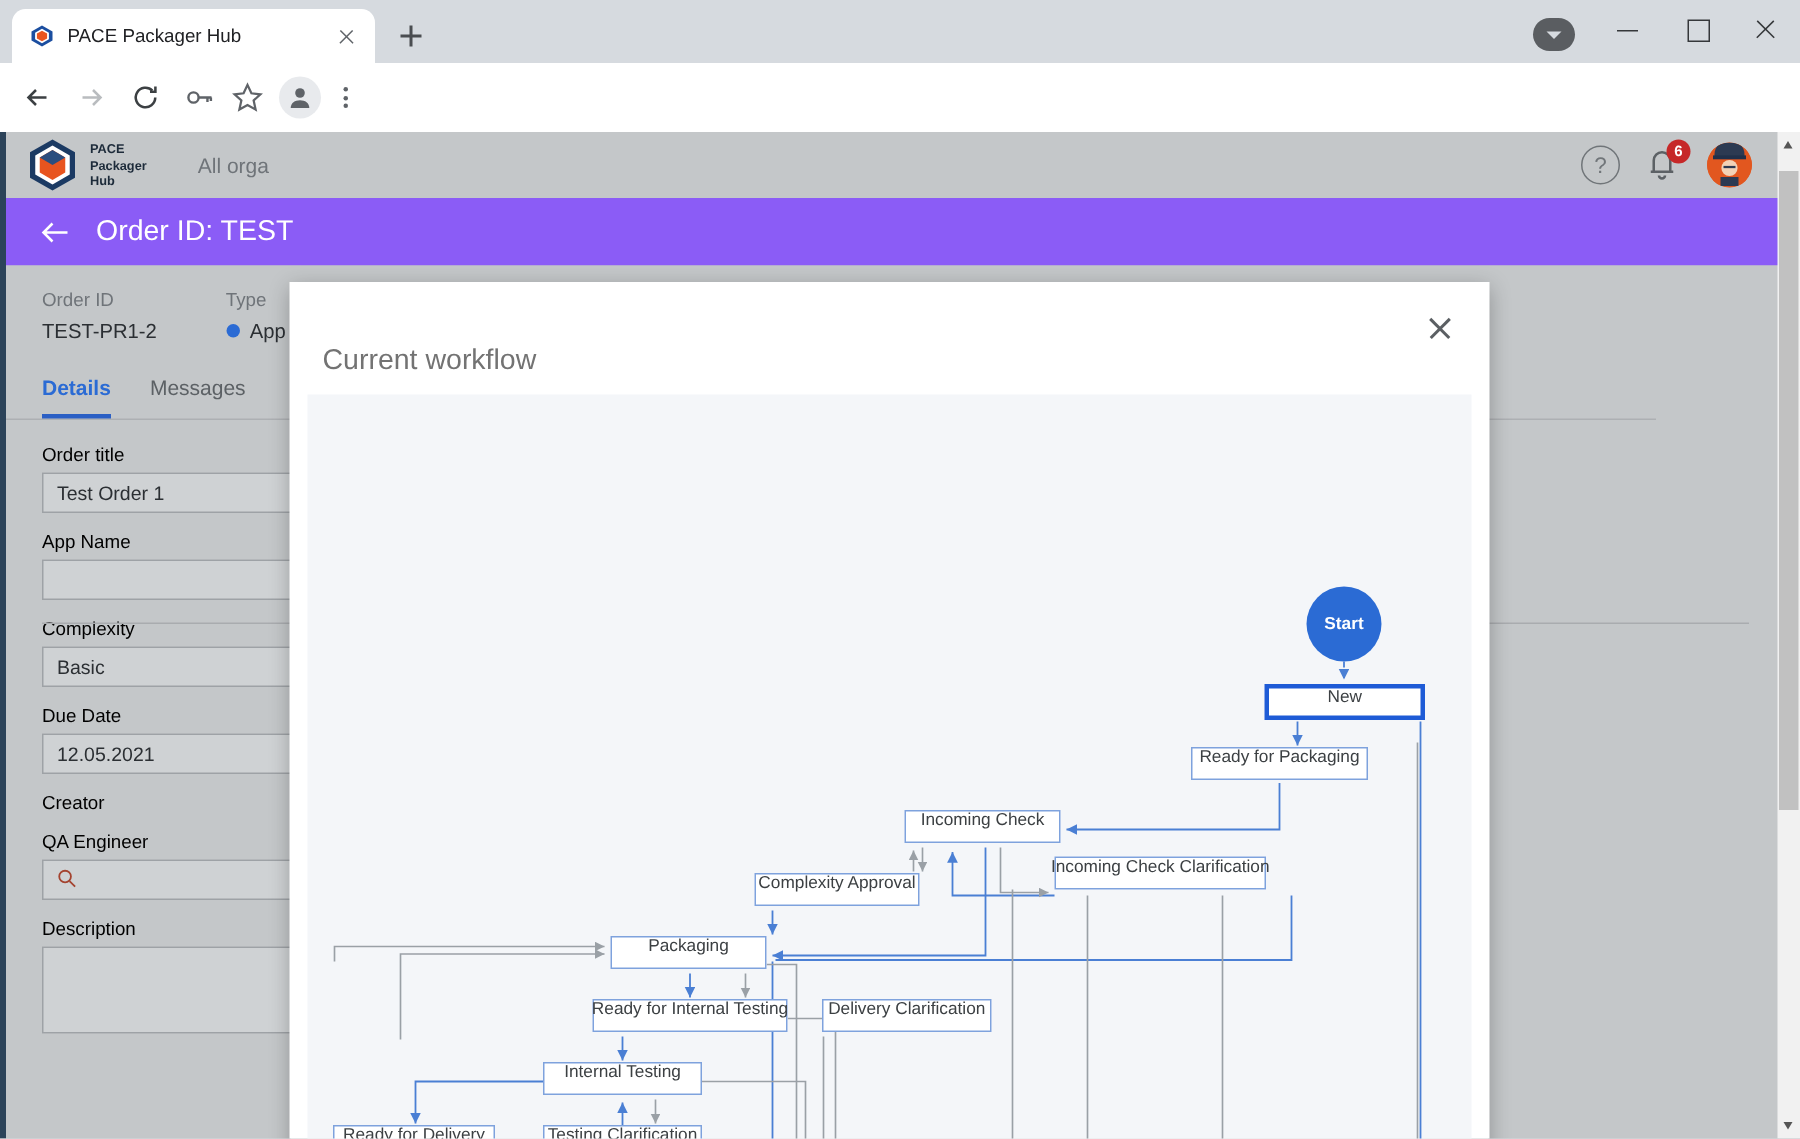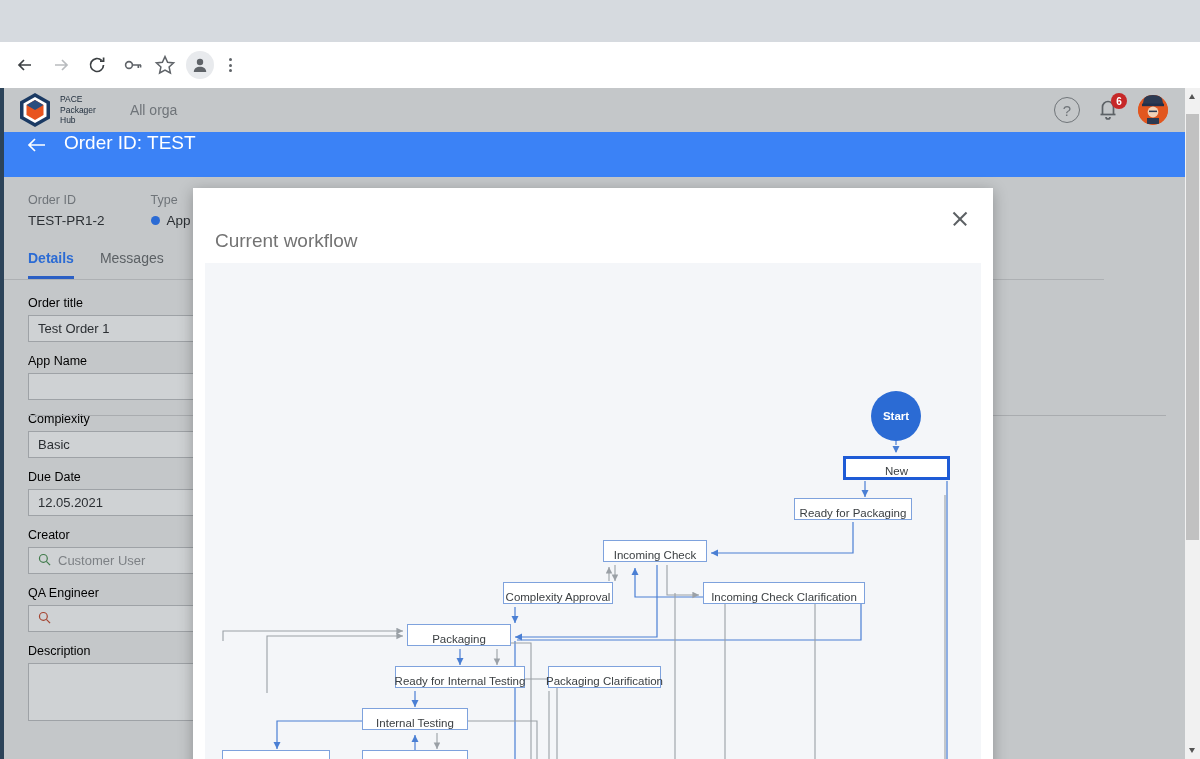--- a/index.html
+++ b/index.html
@@ -92,40 +92,40 @@
     background: #c4c7c9; overflow: hidden;
   }
   .pageleftedge { position:absolute; left:0; top:0; width:4px; height:671px; background:#2c4359; }
 
   .apphead {
     position:absolute; left:4px; top:0; width:1182px; height:44px;
     background:#c4c7c9; display:flex; align-items:center;
   }
   .logo { display:flex; align-items:center; gap:8px; margin-left:14px; }
   .logo-mark { width:34px; height:36px; position:relative; }
-  .logo-text { font-size:8.5px; font-weight:normal; line-height:1.25; color:#1d2b3a; }
+  .logo-text { font-size:8.5px; font-weight:bold; line-height:1.25; color:#1d2b3a; }
   .org-label { margin-left:34px; font-size:14px; color:#6f7479;text-align:center; }
   .head-right { margin-left:auto; display:flex; align-items:center; gap:16px; margin-right:18px; }
   .help-icon {
     width:26px; height:26px; border-radius:50%; border:1.6px solid #707579;
     color:#707579; font-size:15px; display:flex; align-items:center; justify-content:center; cursor:pointer;
   }
   .bell-wrap { position:relative; width:26px; height:26px; cursor:pointer; }
   .bell-badge {
     position:absolute; right:-5px; top:-4px; min-width:16px; height:16px; border-radius:8px;
     background:#c62828; color:#fff; font-size:10px; font-weight:bold;
     display:flex; align-items:center; justify-content:center; padding:0 3px;
   }
   .user-avatar {
     width:30px; height:30px; border-radius:50%; background:#e2571f; position:relative; overflow:hidden; cursor:pointer;
   }
 
   .orderbar {
     position:absolute; left:4px; top:44px; width:1182px; height:45px;
-    background:#3b82f6; display:flex; align-items:flex-start; color:#fff;
+    background:#8b5cf6; display:flex; align-items:center; color:#fff;
   }
   .backarrow { margin-left:20px; width:26px; height:26px; position:relative; cursor:pointer; }
   .ordertitle { font-size:19px; margin-left:14px; font-weight:400; }
 
   .detailspane { position:absolute; left:4px; top:89px; width:1182px; height:582px; background:#c4c7c9; }
   .meta { display:flex; gap:46px; padding:16px 0 0 24px; }
   .meta-k { font-size:12.5px; color:#6f7479; margin-bottom:6px; }
   .meta-v { font-size:13.5px; color:#2b2f33; display:flex; align-items:center; gap:7px; }
   .dot-blue { width:9px; height:9px; border-radius:50%; background:#2b6bd4; display:inline-block; }
 
@@ -184,37 +184,61 @@
   }
   .modal-close::before { transform:rotate(45deg); }
   .modal-close::after { transform:rotate(-45deg); }
   .canvas {
     position:absolute; left:12px; top:75px; width:776px; height:571px; background:#f4f6f9; overflow:hidden;
   }
 
   
   .node {
     position:absolute; background:#ffffff; border:1px solid #7ea2dd;
-    display:flex; align-items:flex-end; justify-content:center;
+    display:flex; align-items:flex-start; justify-content:center;
     font-size:11.5px; color:#3c4043; height:22px; cursor:pointer;
     white-space:nowrap;
   }
   .node.current { border:3px solid #1e5bd6; height:24px; font-weight:400; }
   .term {
     position:absolute; width:50px; height:50px; border-radius:50%; background:#2b6bd4;
     color:#fff; font-size:11.5px; font-weight:bold; display:flex; align-items:center; justify-content:center;
     cursor:pointer;
   }
   svg.edges { position:absolute; left:0; top:0; width:776px; height:571px; }
 </style>
 </head>
 <body>
 
 <div class="browser">
 
+  <div class="titlebar">
+    <div class="tabstrip">
+      <div class="tab">
+        <span class="tab-favicon">
+          <svg width="16" height="16" viewBox="0 0 16 16">
+            <polygon points="8,1 15,5 15,11 8,15 1,11 1,5" fill="#1b4ea0"></polygon>
+            <polygon points="8,3.2 12.6,5.8 12.6,10.2 8,12.8 3.4,10.2 3.4,5.8" fill="#fff"></polygon>
+            <polygon points="8,4.5 11.4,6.4 11.4,9.6 8,11.5 4.6,9.6 4.6,6.4" fill="#e8541f"></polygon>
+          </svg>
+        </span>
+        <span class="tab-title">PACE Packager Hub</span>
+        <span class="tab-close"></span>
+      </div>
+      <div class="newtab"></div>
+    </div>
+
+    <div class="profilepill"></div>
+
+    <div class="wincontrols">
+      <div class="wc wc-min"></div>
+      <div class="wc wc-max"></div>
+      <div class="wc wc-close"></div>
+    </div>
+  </div>
 
   <div class="toolbar">
     <div class="navbtn">
       <svg width="20" height="20" viewBox="0 0 20 20" fill="none" stroke="#3c4043" stroke-width="1.7">
         <path d="M16 10H4M9 5l-5 5 5 5"></path>
       </svg>
     </div>
     <div class="navbtn">
       <svg width="20" height="20" viewBox="0 0 20 20" fill="none" stroke="#b9bcbf" stroke-width="1.7">
         <path d="M4 10h12M11 5l5 5-5 5"></path>
@@ -340,29 +364,20 @@
         <div class="finput">
           <span>Basic</span>
         </div>
 
         <div class="flabel">Due Date</div>
         <div class="finput">
           <span>12.05.2021</span>
         </div>
 
         <div class="flabel">Creator</div>
-        <div class="finput">
-          <span>
-            <svg width="13" height="13" viewBox="0 0 14 14" fill="none" stroke="#3f7a4a" stroke-width="1.3">
-              <circle cx="5.8" cy="5.8" r="4.2"></circle>
-                <path d="M9 9l4 4"></path>
-            </svg>
-          </span>
-          <span class="ph">Customer User</span>
-        </div>
 
         <div class="flabel">QA Engineer</div>
         <div class="finput">
           <span>
             <svg width="13" height="13" viewBox="0 0 14 14" fill="none" stroke="#a4432f" stroke-width="1.3">
               <circle cx="5.8" cy="5.8" r="4.2"></circle>
                 <path d="M9 9l4 4"></path>
             </svg>
           </span>
           <span class="ph"></span>
@@ -483,34 +498,34 @@
           </div>
 
         <div class="node" style="left:398px; top:277px; width:104px;">
           <span>Incoming Check</span>
           </div>
 
         <div class="node" style="left:298px; top:319px; width:110px;">
           <span>Complexity Approval</span>
           </div>
 
-        <div class="node" style="left:498px; top:319px; width:162px;">
+        <div class="node" style="left:498px; top:308px; width:141px;">
           <span>Incoming Check Clarification</span>
           </div>
 
         <div class="node" style="left:202px; top:361px; width:104px;">
           <span>Packaging</span>
           </div>
 
         <div class="node" style="left:190px; top:403px; width:130px;">
           <span>Ready for Internal Testing</span>
           </div>
 
         <div class="node" style="left:343px; top:403px; width:113px;">
-          <span>Packaging Clarification</span>
+          <span>Delivery Clarification</span>
           </div>
 
         <div class="node" style="left:157px; top:445px; width:106px;">
           <span>Internal Testing</span>
           </div>
 
         <div class="node" style="left:17px; top:487px; width:108px;">
           <span>Ready for Delivery</span>
           </div>
 

